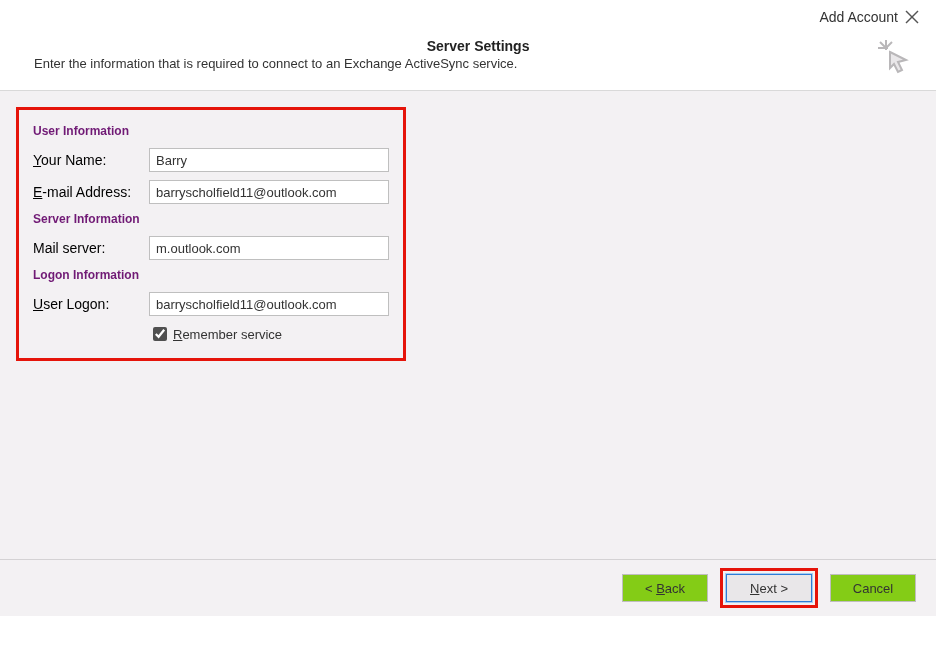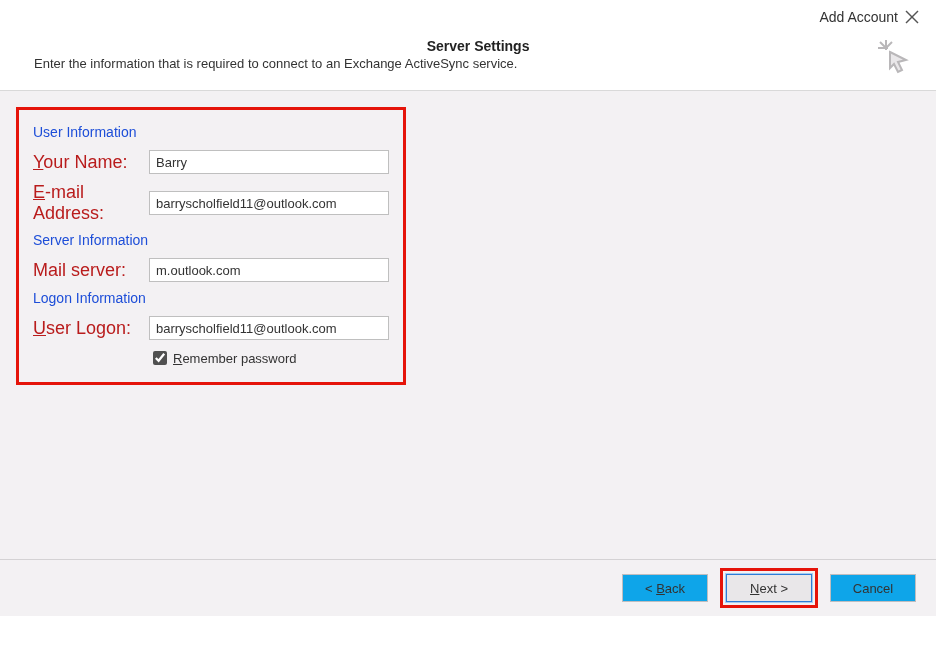--- a/index.html
+++ b/index.html
@@ -65,36 +65,36 @@
     height: 468px;
     position: relative;
   }
   .form-box {
     border: 3px solid #e5140a;
     padding: 12px 14px 14px 14px;
     width: 390px;
     background: #f3f1f3;
   }
   .section-title {
-    font-weight: 400;
-    font-size: 14px;
+    font-weight: 700;
+    font-size: 12px;
     margin: 2px 0 10px 0;
-    color: #1d4ed8;
+    color: #701a75;
   }
   .section-title.spaced { margin-top: 4px; }
   .form-row {
     display: flex;
     align-items: center;
     margin-bottom: 8px;
     gap: 8px;
   }
   .form-row label {
     width: 108px;
-    color: #b91c1c;
-    font-size: 18px;
+    color: #000000;
+    font-size: 14px;
   }
   .form-row input[type="text"],
   .form-row input[type="password"] {
     flex: 1;
     height: 24px;
     border: 1px solid #bfbfbf;
     background: #fff;
     padding: 2px 6px;
     font-size: 13px;
     font-family: inherit;
@@ -123,21 +123,21 @@
     height: 56px;
     display: flex;
     align-items: center;
     justify-content: flex-end;
     gap: 12px;
     padding: 0 20px;
   }
   .btn {
     min-width: 86px;
     height: 28px;
-    background: #0ea5e9;
+    background: #84cc16;
     border: 1px solid #bfbdbf;
     color: #333;
     font-size: 13px;
     font-family: inherit;
     cursor: pointer;
     padding: 0 12px;
   }
   .next-wrap {
     border: 3px solid #e5140a;
     padding: 3px;
@@ -207,21 +207,21 @@
     <div class="section-title spaced">Logon Information</div>
 
     <div class="form-row">
       <label><span></span><span class="underline-letter">U</span><span>ser Logon:</span></label>
       <input type="text" value="barryscholfield11@outlook.com" style="">
     </div>
 
 
     <div class="remember-row">
       <input type="checkbox" checked="" style="">
-      <label><span></span><span class="underline-letter">R</span><span>emember password</span></label>
+      <label><span></span><span class="underline-letter">R</span><span>emember service</span></label>
     </div>
 
   </div>
 </div>
 
 <div class="footer-divider"></div>
 
 <div class="footer">
   <button class="btn"><span>&lt; </span><span class="underline-letter">B</span><span>ack</span></button>
   <span class="next-wrap">

